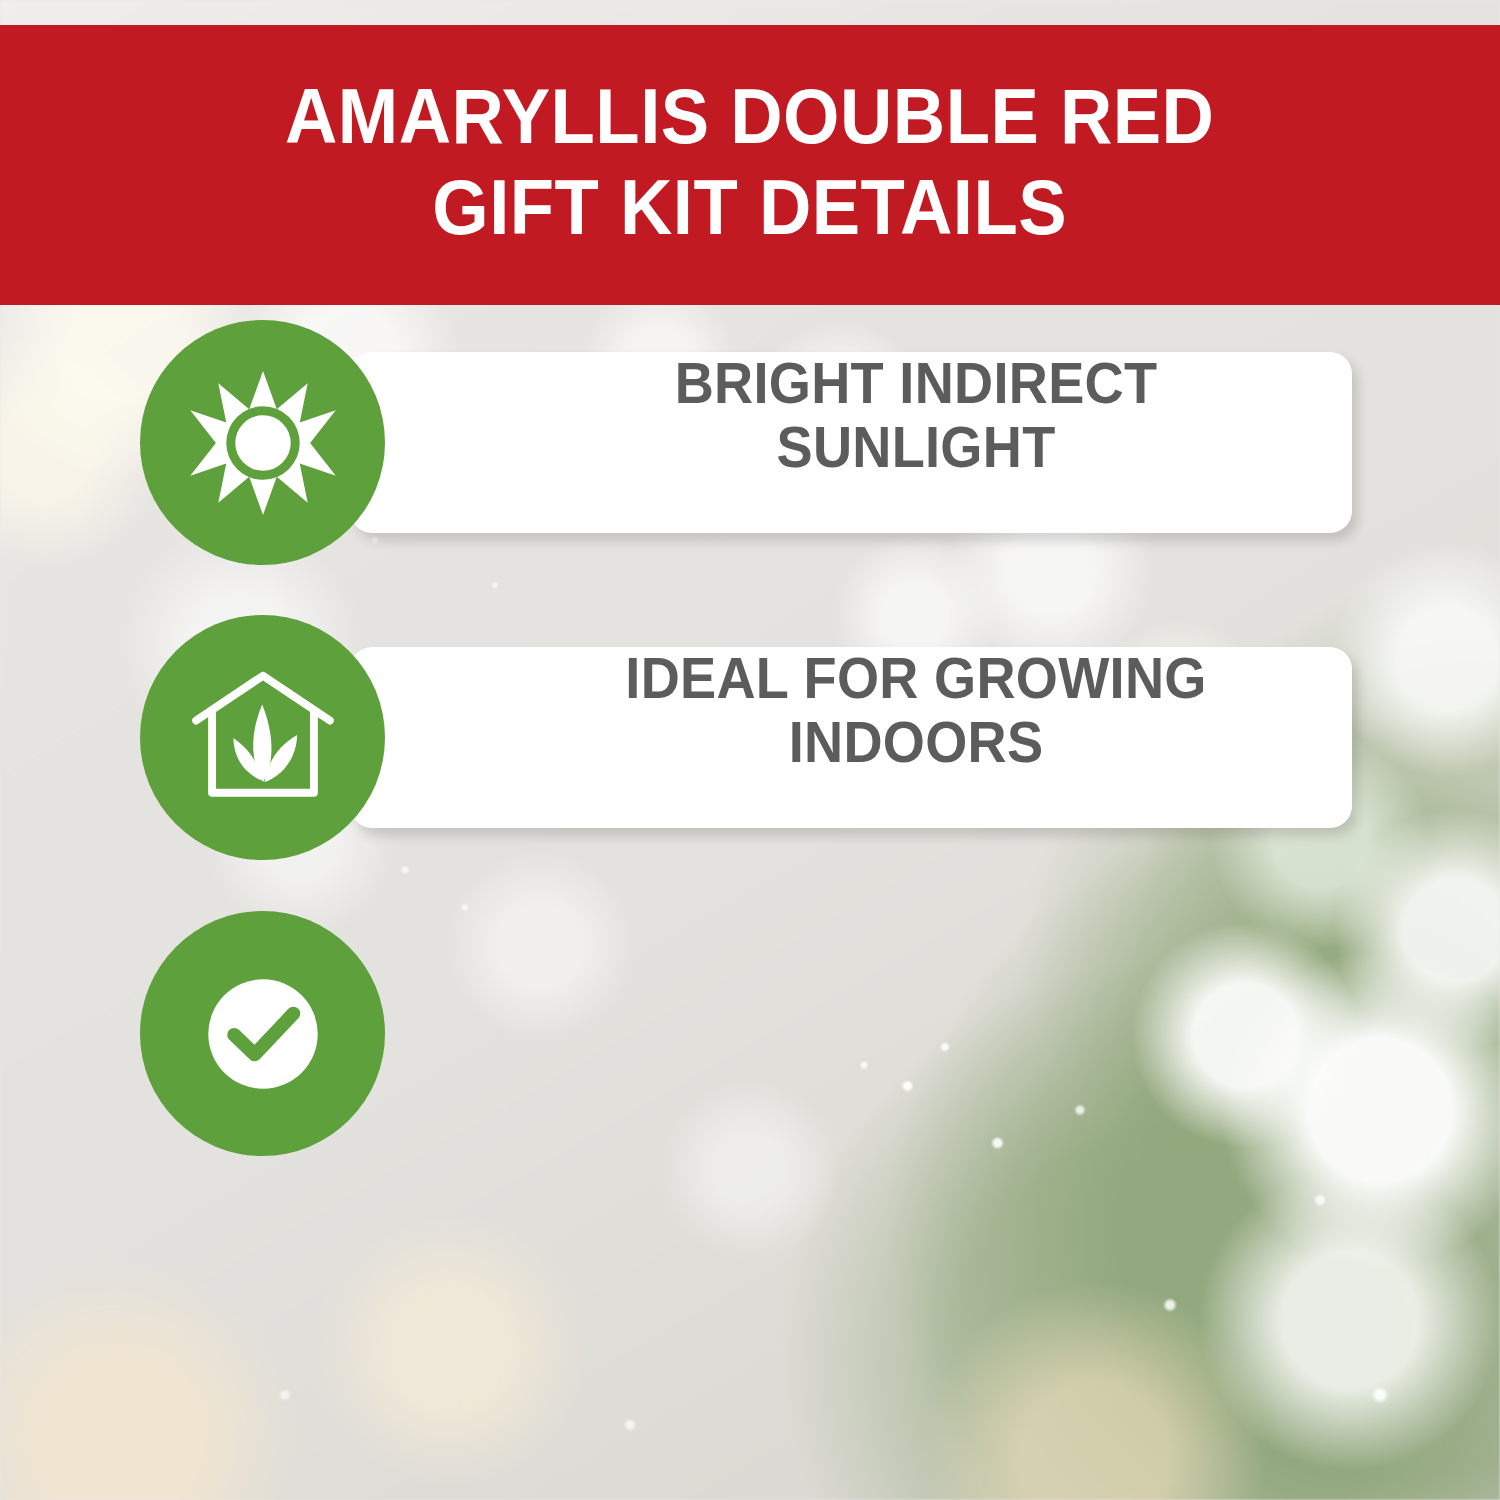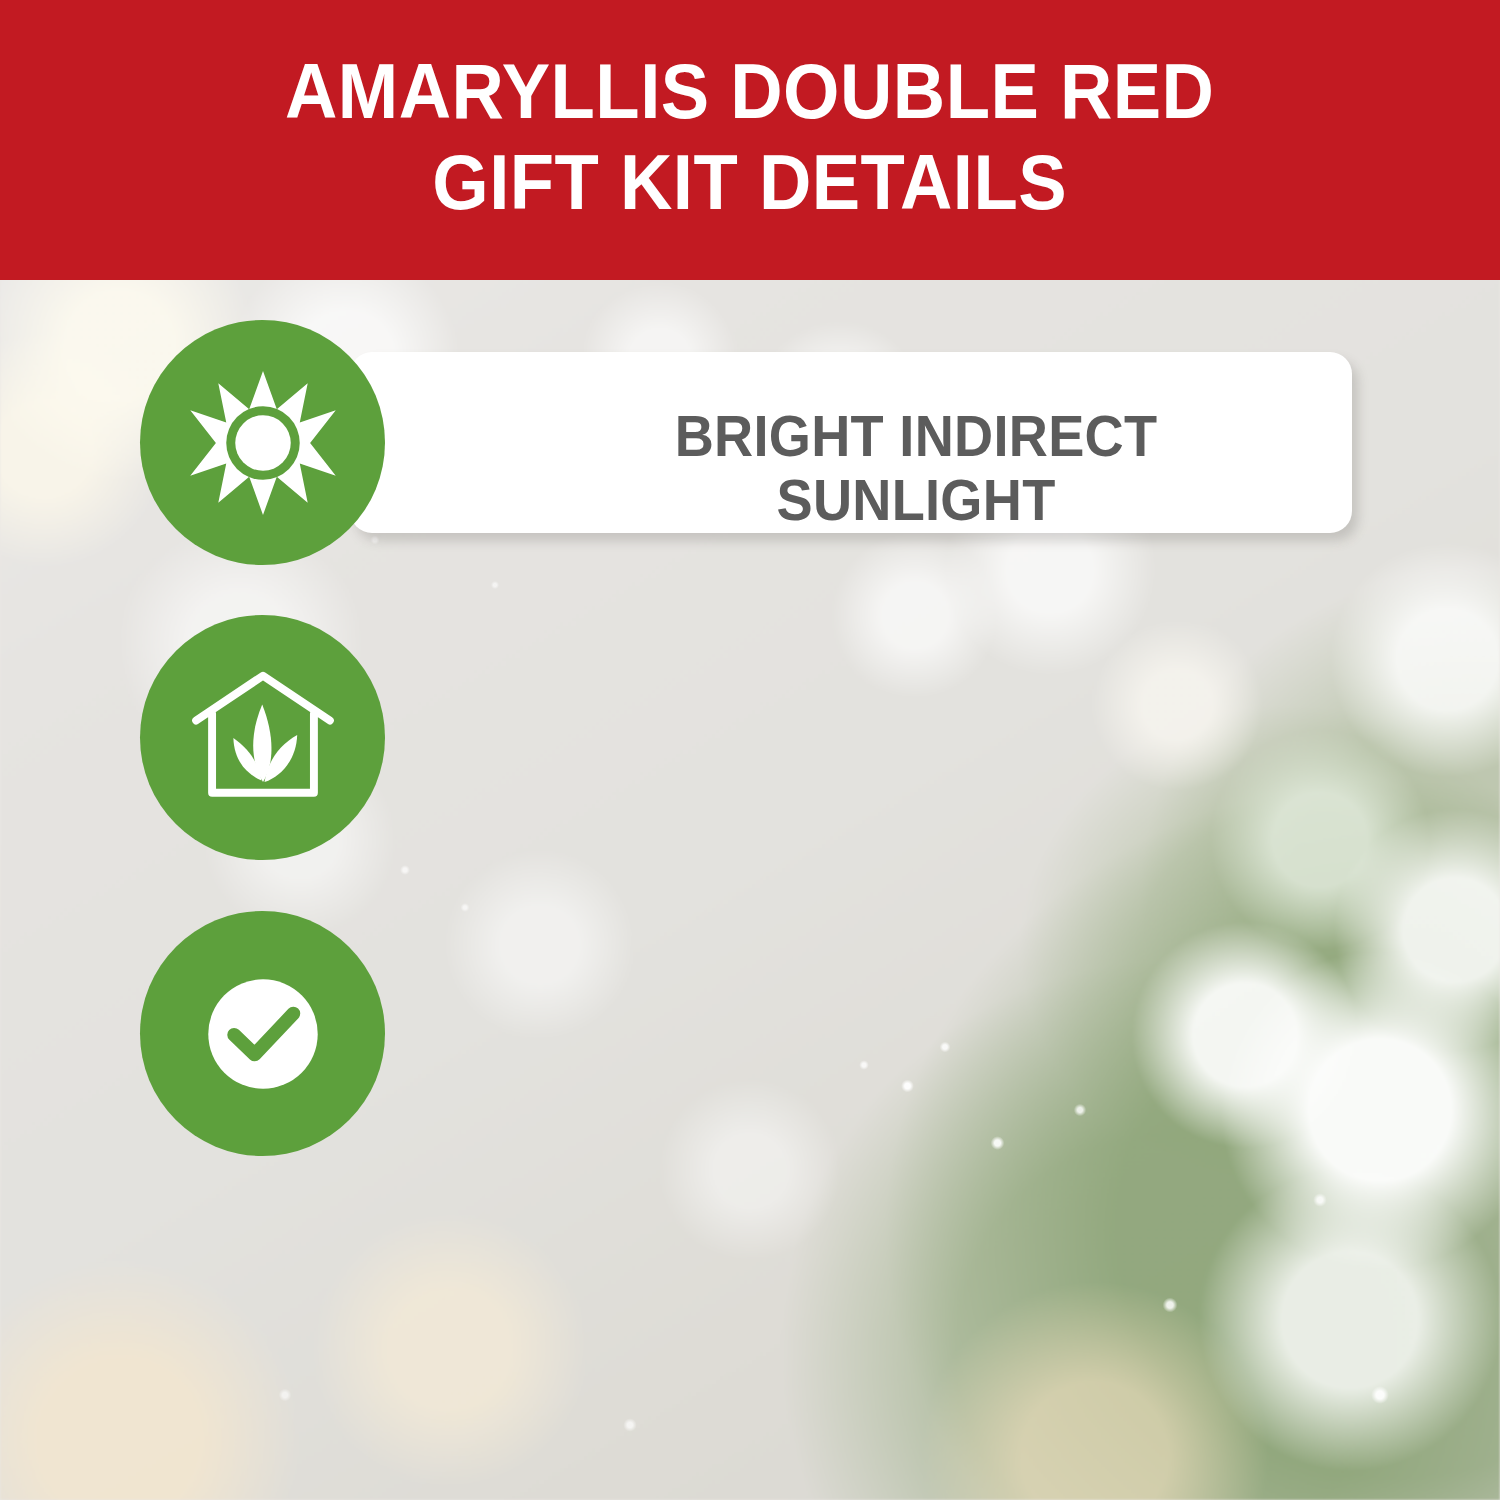--- a/index.html
+++ b/index.html
@@ -116,21 +116,21 @@
     position: absolute;
     left: 210px;
     top: 32px;
     width: 1002px;
     height: 181px;
     box-sizing: border-box;
     background: #ffffff;
     border-radius: 22px;
     box-shadow: 6px 8px 11px rgba(90,86,80,0.22);
     display: flex;
-    align-items: flex-end;
+    align-items: flex-start;
     justify-content: center;
     padding: 0 58px 0 188px;
   }
   .card-label {
     font-size: 57px;
     font-weight: bold;
     line-height: 1.12;
     letter-spacing: 0.3px;
     color: #5c5c5c;
     text-align: center;
@@ -155,21 +155,21 @@
   .badge svg { display: block; }
 </style>
 </head>
 <body>
 
 <div class="canvas">
 
   <div class="bg"></div>
   <div class="bg-sparkles"></div>
 
-  <div class="header" style="background:#c21a22;">
+  <div class="header" style="background:#c21a22;margin-top:25px;">
     <div class="header-title">AMARYLLIS DOUBLE RED
 GIFT KIT DETAILS</div>
   </div>
 
   <div class="rows">
 
     <div class="row row-1">
       <div class="card">
         <div class="card-label">BRIGHT INDIRECT SUNLIGHT</div>
       </div>
@@ -178,20 +178,24 @@
           <svg width="150" height="150" viewBox="0 0 100 100" aria-hidden="true">
             <path fill="#ffffff" d="M50 2 L59.2 27.5 L79.8 10.2 L74.5 36.4 L98.5 28.2 L81.4 50 L98.5 71.8 L74.5 63.6 L79.8 89.8 L59.2 72.5 L50 98 L40.8 72.5 L20.2 89.8 L25.5 63.6 L1.5 71.8 L18.6 50 L1.5 28.2 L25.5 36.4 L20.2 10.2 L40.8 27.5 Z"></path>
             <circle cx="50" cy="50" r="24.5" fill="#5da03c"></circle>
             <circle cx="50" cy="50" r="18.5" fill="#ffffff"></circle>
           </svg>
         </span>
       </div>
     </div>
 
     <div class="row row-2">
+      <div class="card">
+        <div class="card-label">IDEAL FOR GROWING
+INDOORS</div>
+      </div>
       <div class="badge">
         <span>
           <svg width="152" height="152" viewBox="0 0 100 100" aria-hidden="true">
             <path fill="none" stroke="#ffffff" stroke-width="5.2" stroke-linejoin="round" stroke-linecap="round" d="M6 38.5 L50 9 L94 38.5 M16.5 34 L16.5 86 L83.5 86 L83.5 34"></path>
 
             <path fill="#ffffff" d="M50 79 C42 66 41 48 49.5 28 C57 47 58 66 50 79 Z"></path>
 
             <path fill="#ffffff" d="M49 78 C38 73 31 64 30.5 50 C40.5 57 47 66 49 78 Z"></path>
 
             <path fill="#ffffff" d="M51 79 C53 66 60 55 72.5 48 C72 63 63 75 51 79 Z"></path>

